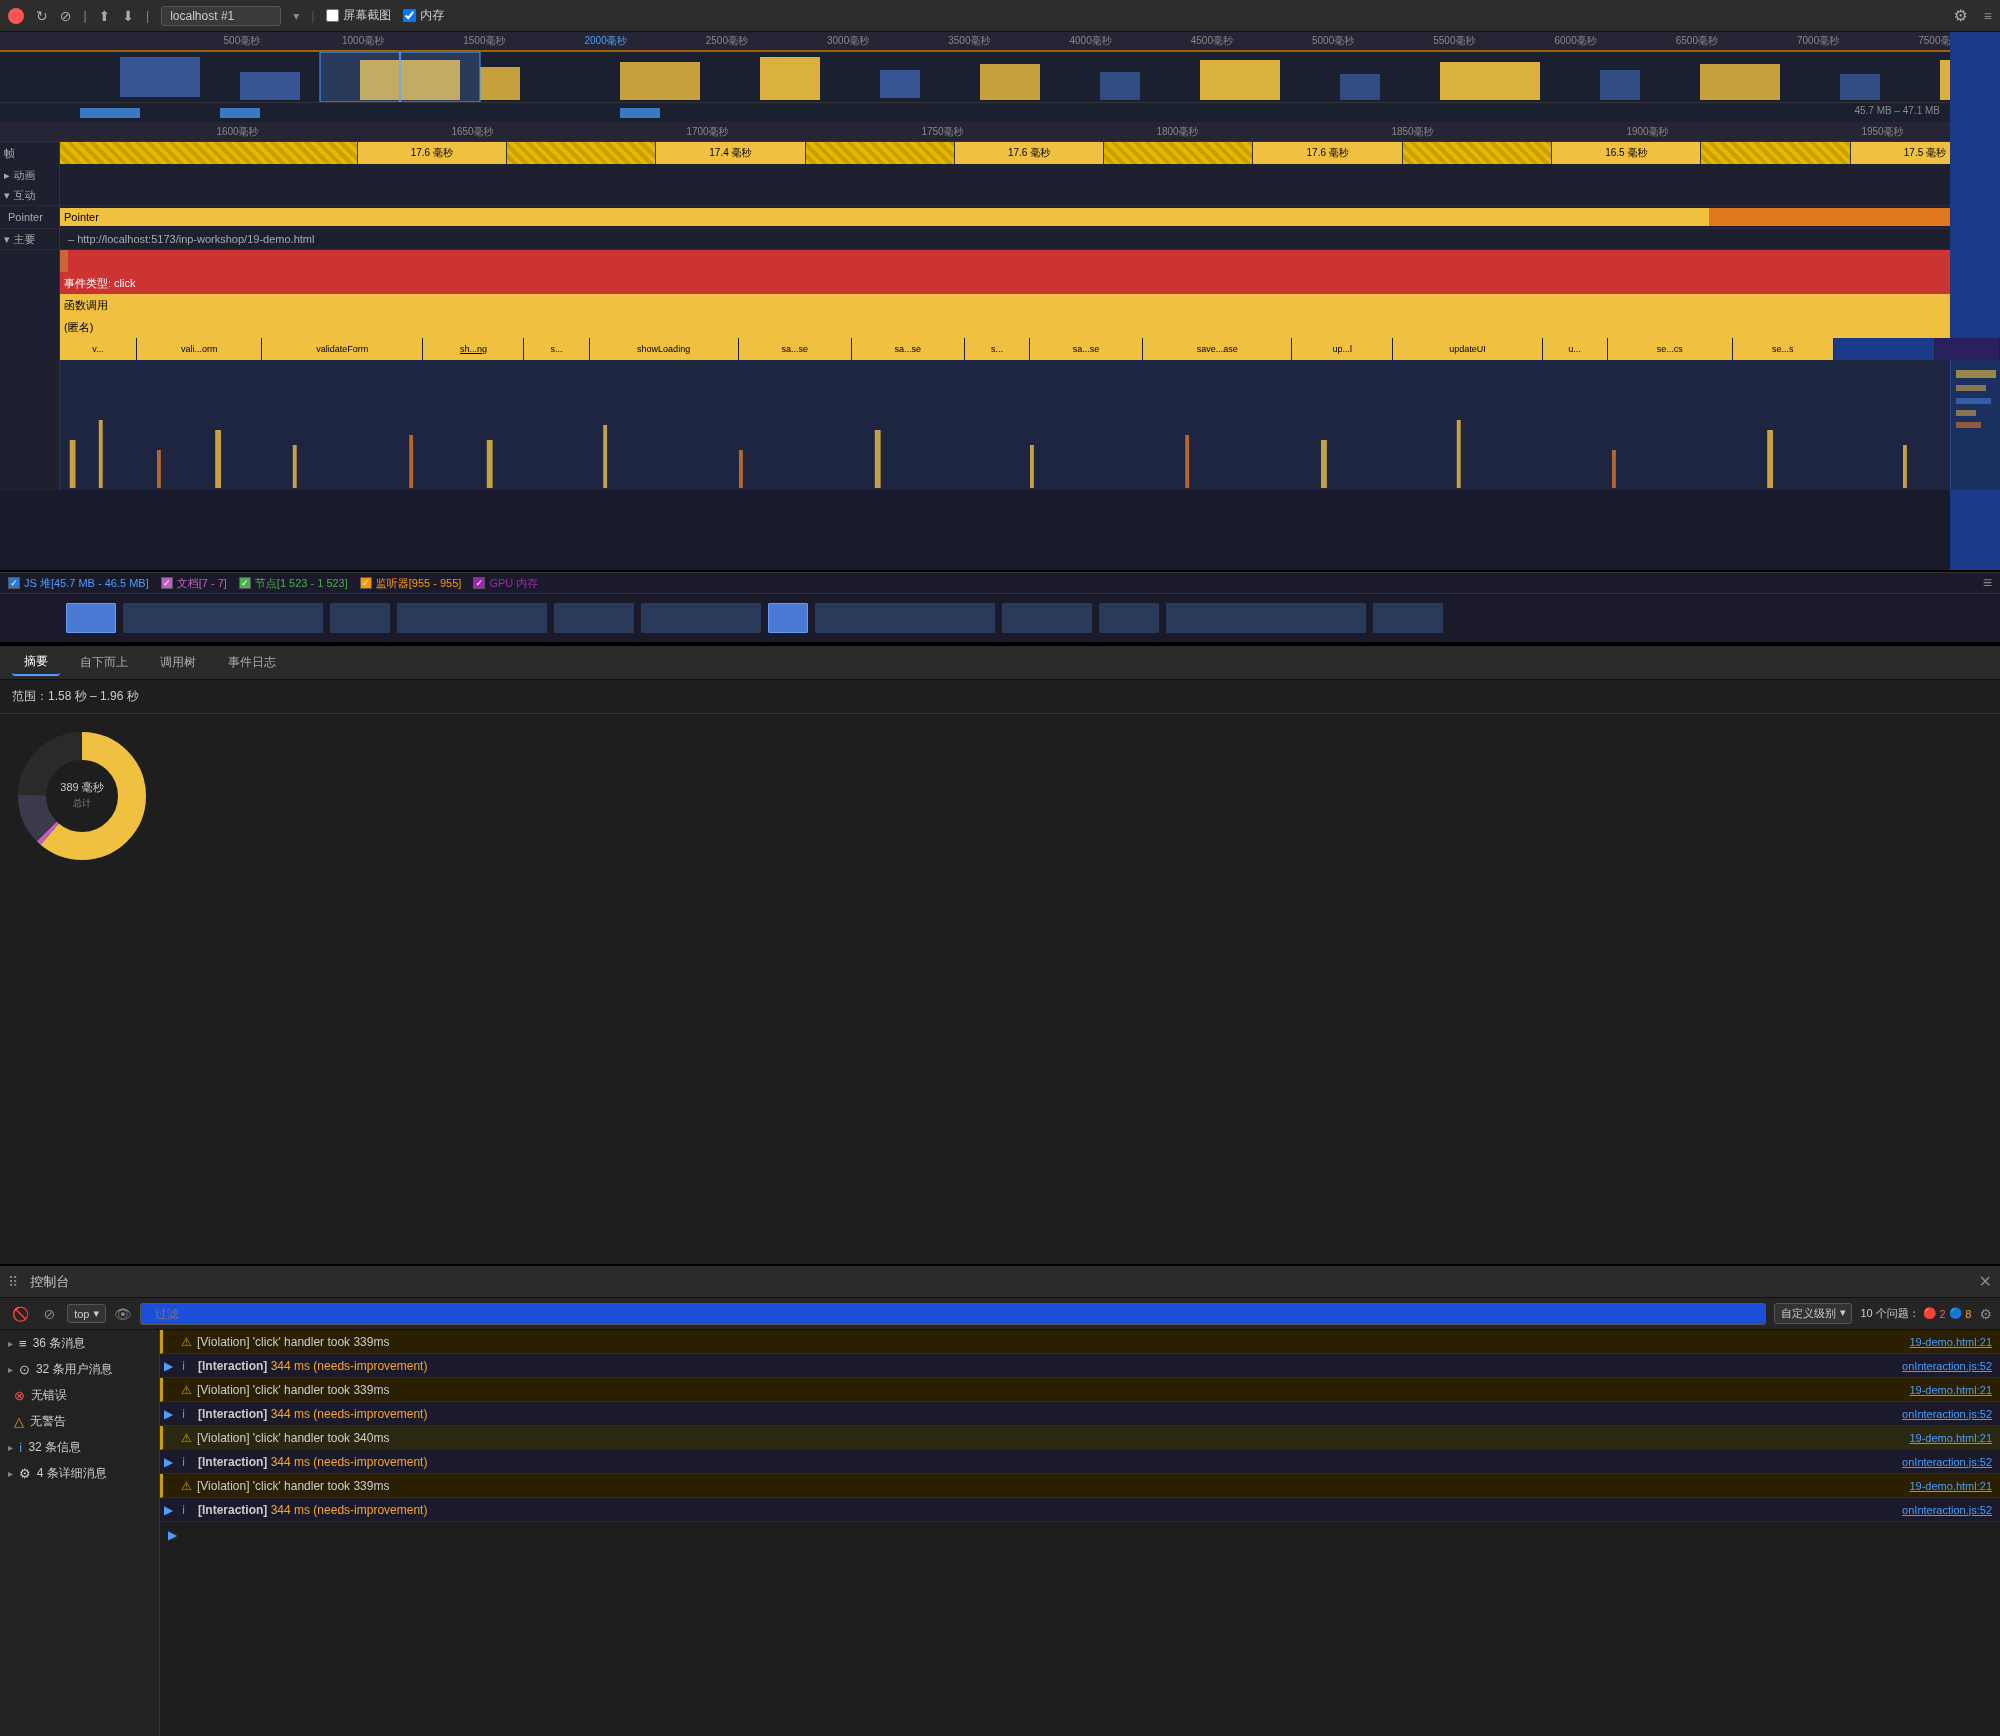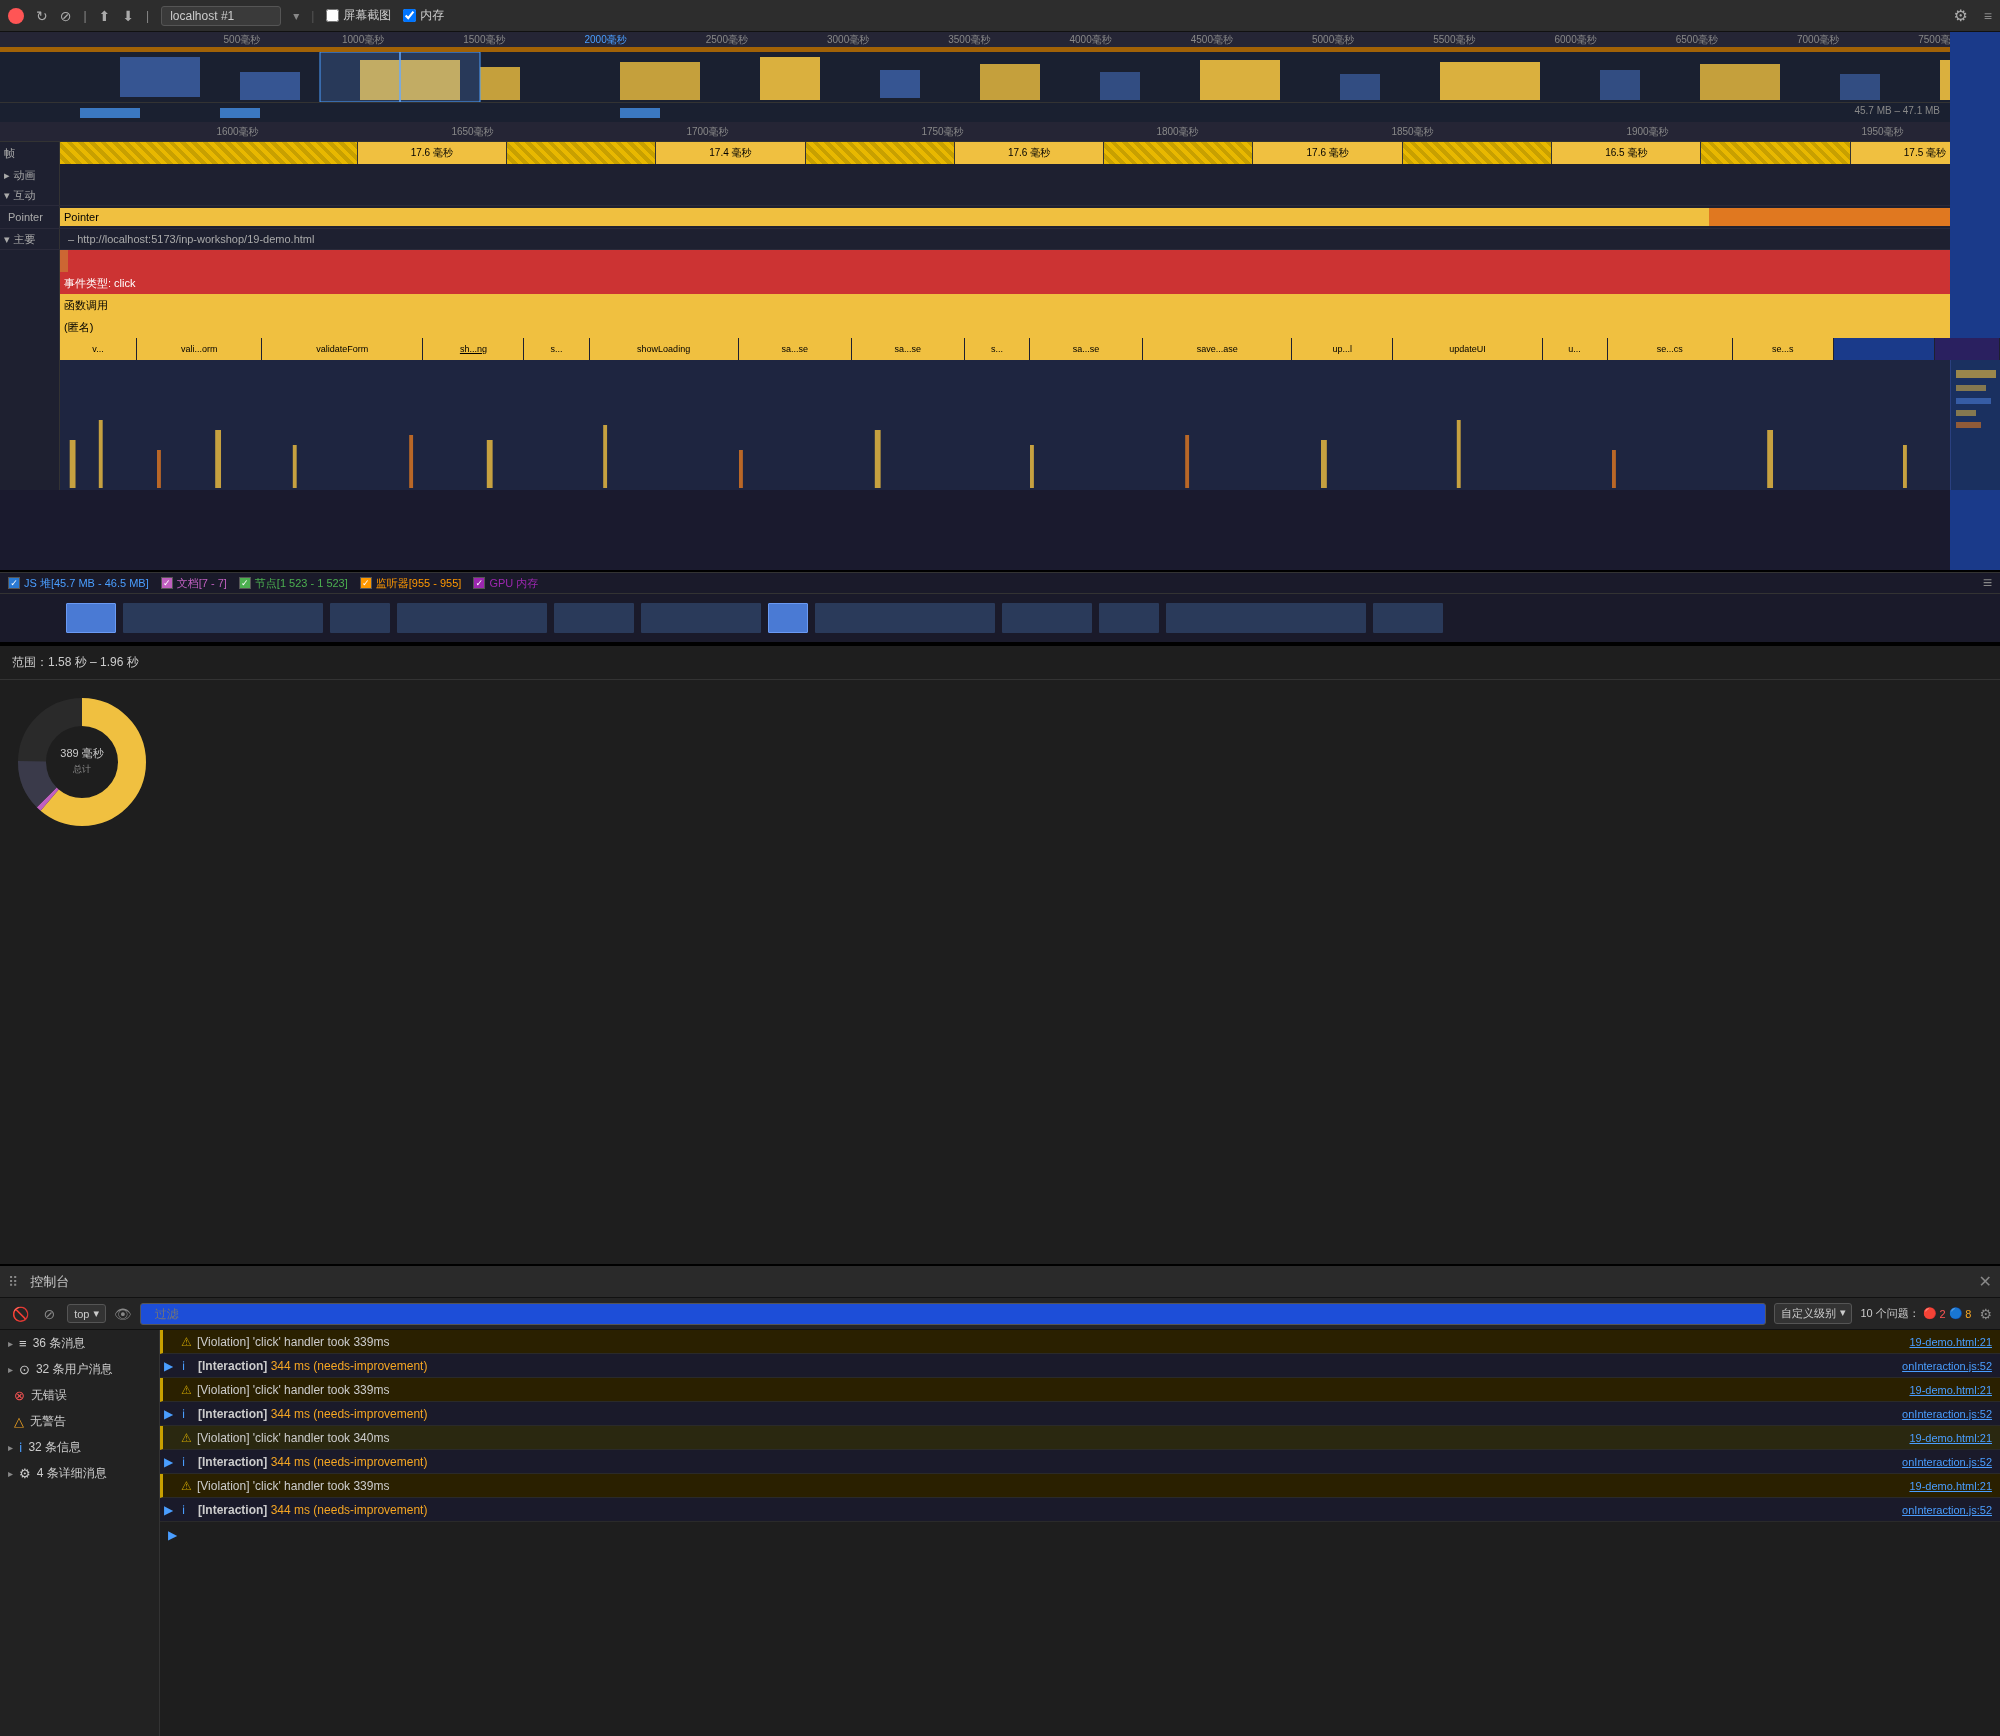--- a/index.html
+++ b/index.html
@@ -59,21 +59,21 @@
       border-bottom: 1px solid #333;
     }
     .overview-timeline-labels {
       display: flex;
       align-items: center;
       height: 20px;
       background: #252535;
       padding-left: 60px;
       font-size: 10px;
       color: #888;
-      border-bottom: 5px solid #a16207;
+      border-bottom: 2px solid #a16207;
     }
     .overview-timeline-labels span {
       flex: 1;
       text-align: center;
     }
     .detail-timeline-labels {
       display: flex;
       align-items: center;
       height: 20px;
       background: #252535;
@@ -982,20 +982,26 @@
     <div class="mini-bar" style="width:180px;"></div>
     <div class="mini-bar" style="width:90px;"></div>
     <div class="mini-bar" style="width:60px;"></div>
     <div class="mini-bar" style="width:200px;"></div>
     <div class="mini-bar" style="width:70px;"></div>
   </div>
 </div>
 
 <div class="bottom-panel">
 
+  <div class="panel-tabs">
+    <div class="panel-tab active">摘要</div>
+    <div class="panel-tab">自下而上</div>
+    <div class="panel-tab">调用树</div>
+    <div class="panel-tab">事件日志</div>
+  </div>
 
   <div class="range-info">范围：1.58 秒 – 1.96 秒</div>
 
   <div class="summary-content">
 
     <div class="donut-chart">
       <svg class="donut-svg" viewBox="0 0 140 140">
         <circle cx="70" cy="70" r="50" fill="none" stroke="#2a2a2a" stroke-width="28"></circle>
 
         <circle cx="70" cy="70" r="50" fill="none" stroke="#f0c040" stroke-width="28" stroke-dasharray="270 314" stroke-dashoffset="78" transform="rotate(-90 70 70)"></circle>

